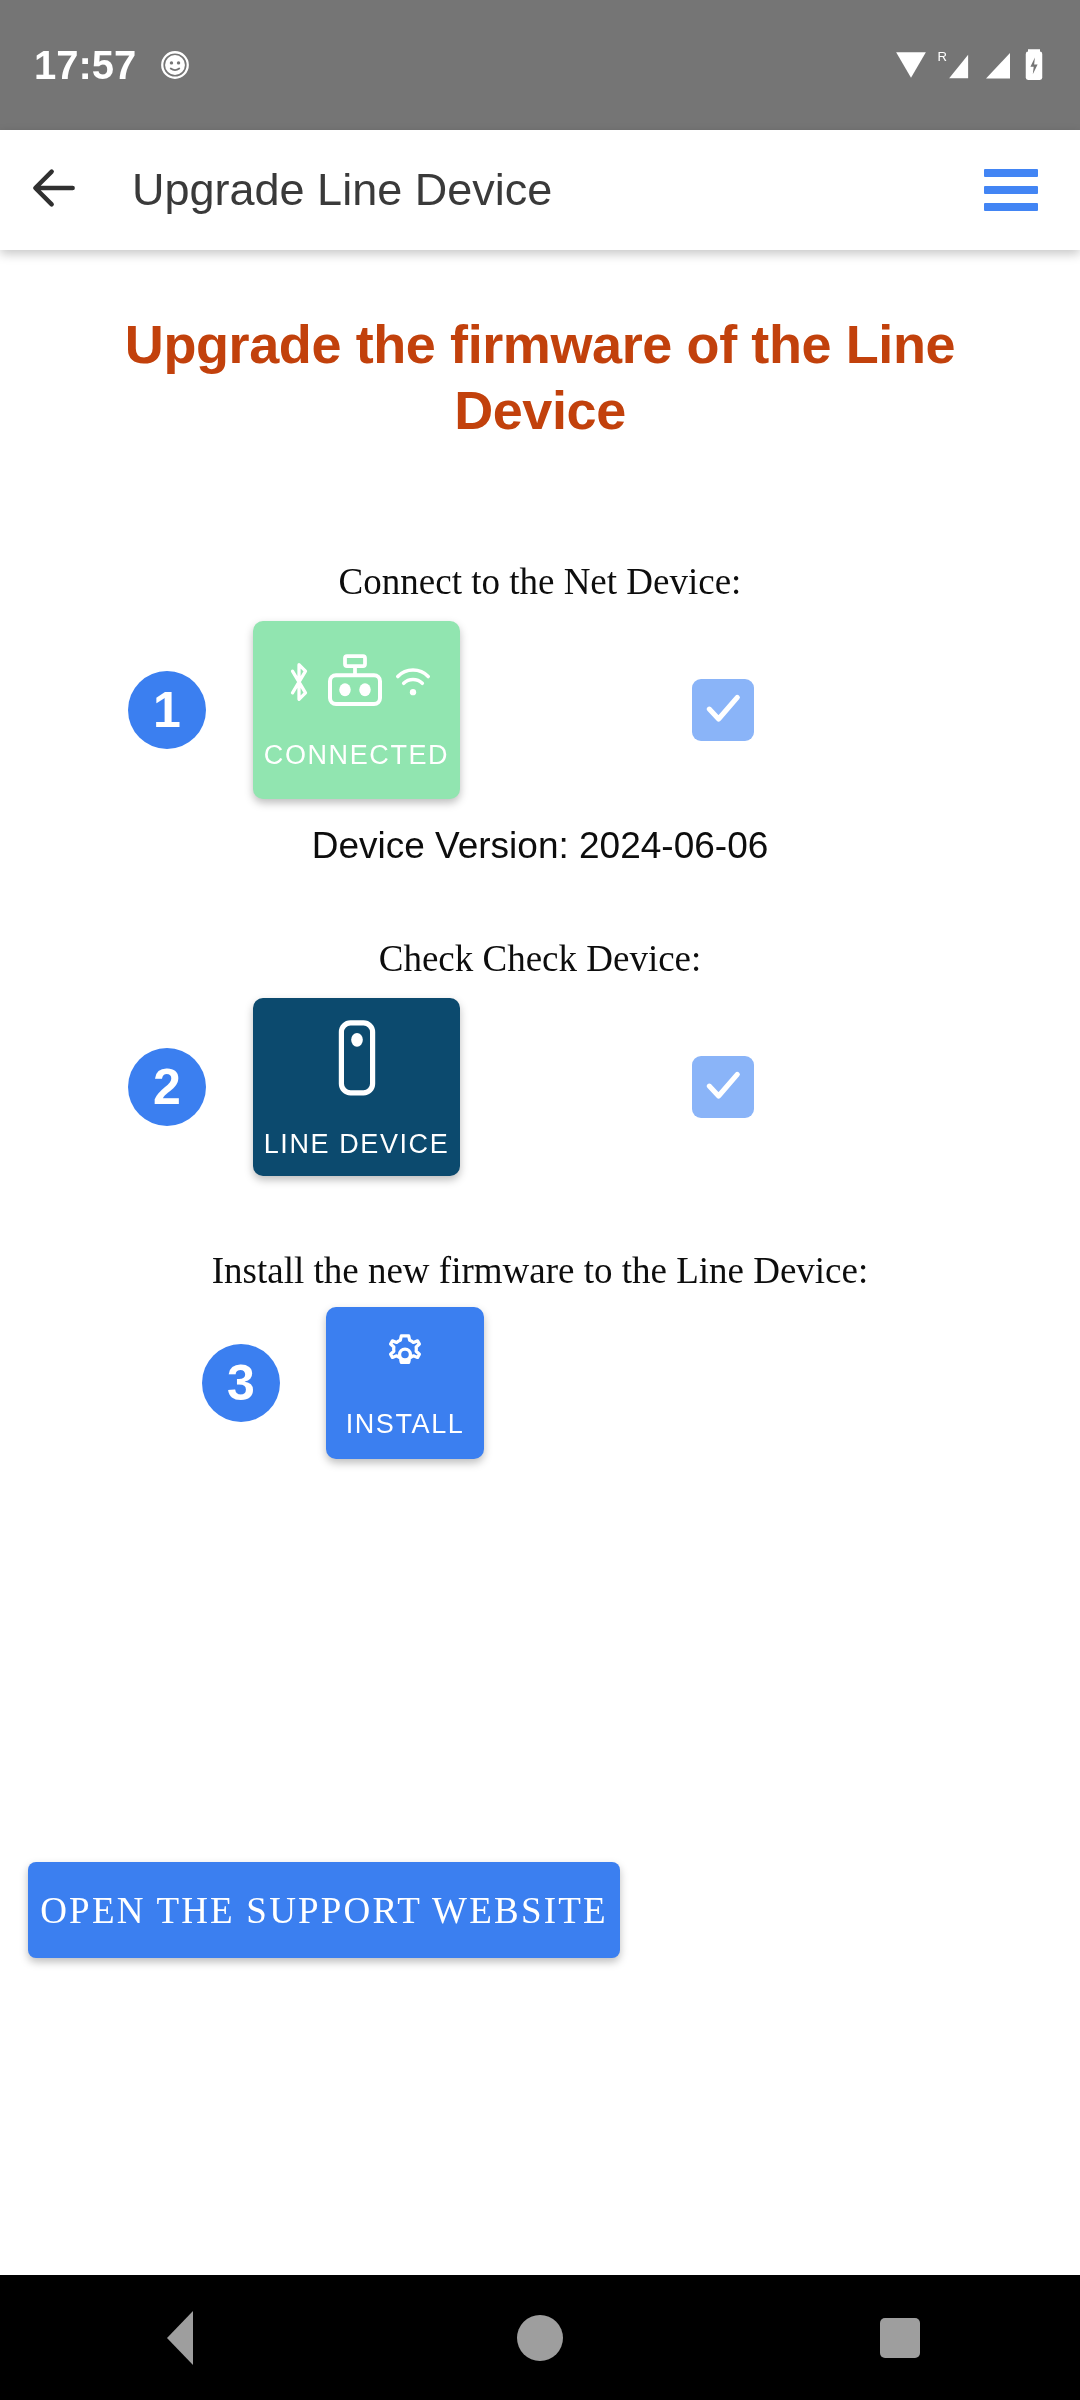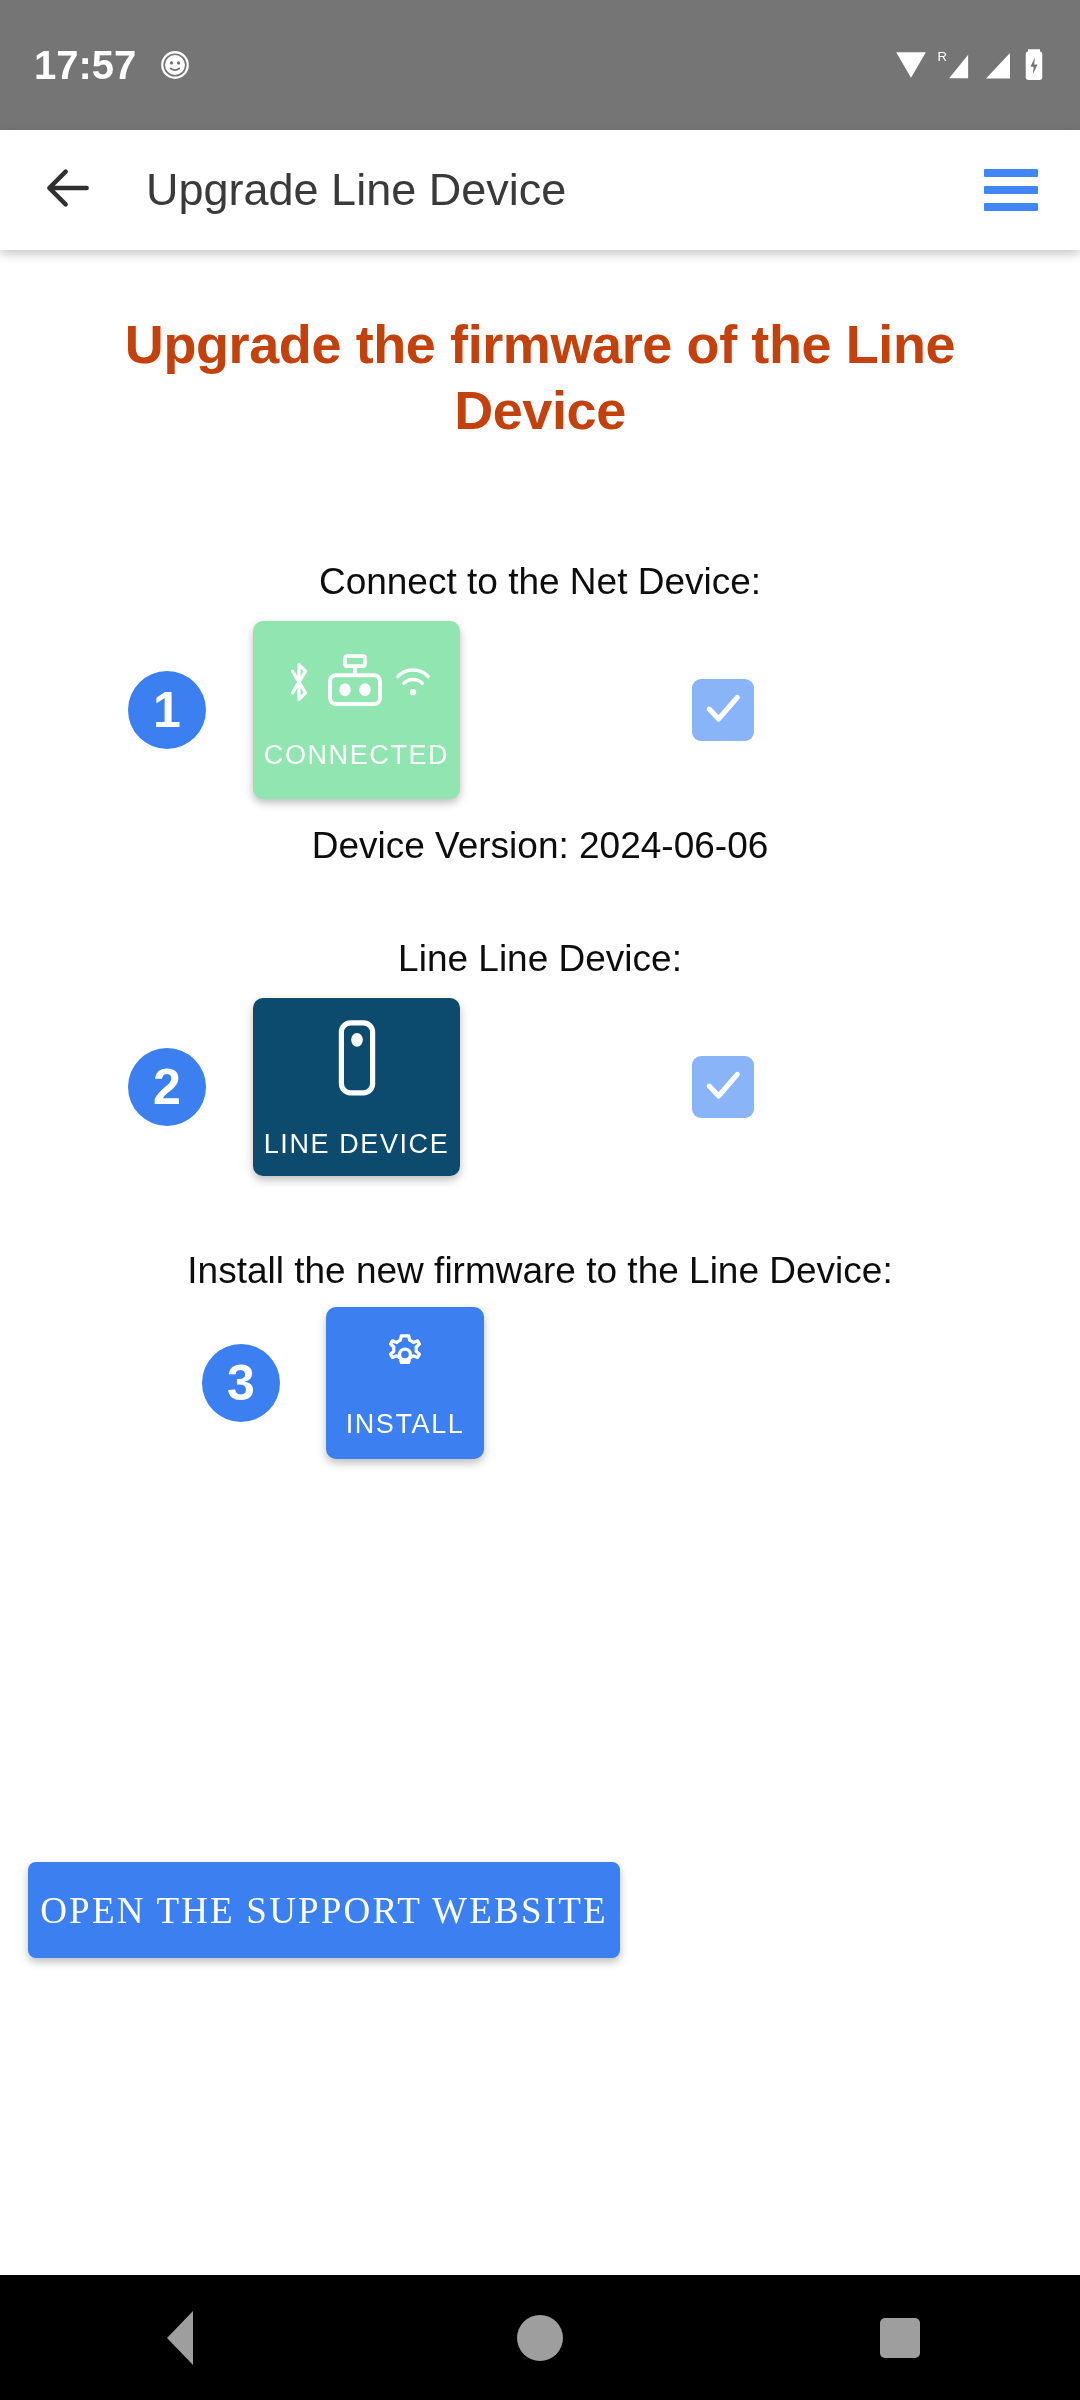--- a/index.html
+++ b/index.html
@@ -55,21 +55,21 @@
     display: block;
     line-height: 0;
   }
 
   
   .app-bar {
     height: 120px;
     background: #ffffff;
     display: flex;
     align-items: center;
-    padding: 0 34px 0 30px;
+    padding: 0 34px 0 16px;
     box-sizing: border-box;
     position: relative;
     z-index: 5;
     box-shadow: 0 4px 10px rgba(0,0,0,0.22);
     flex: 0 0 auto;
   }
   .back-btn {
     width: 76px;
     height: 76px;
     display: flex;
@@ -124,20 +124,21 @@
     padding: 62px 38px 0 38px;
     letter-spacing: -0.4px;
   }
 
   .step-caption {
     text-align: center;
     font-size: 37px;
     color: #0d0d0d;
     margin: 0;
     line-height: 1.2;
+    font-family: Liberation Serif, serif;
   }
 
   .step-row {
     display: flex;
     align-items: center;
     justify-content: center;
     gap: 0;
     position: relative;
   }
 
@@ -384,21 +385,21 @@
                 <path d="M4.5 12.6 L9.6 18 L19.8 6.2" fill="none" stroke="#ffffff" stroke-width="2.8" stroke-linecap="round" stroke-linejoin="round"></path>
               </svg>
             </span>
           </div>
         </div>
       </div>
     </div>
 
     <p class="device-version" style="margin-top:24px;">Device Version: 2024-06-06</p>
 
-    <p class="step-caption" style="margin-top:68px;">Line Line Device:</p>
+    <p class="step-caption" style="margin-top:68px;">Check Check Device:</p>
 
     <div class="step-row">
       <div class="row-inner" style="margin-top:16px;">
         <div class="pos" style="left:98px;">
           <div class="step-badge">2</div>
         </div>
         <div class="pos" style="left:223px;">
           <div class="tile-btn line-device">
             <div class="tile-icons">
               <span>

